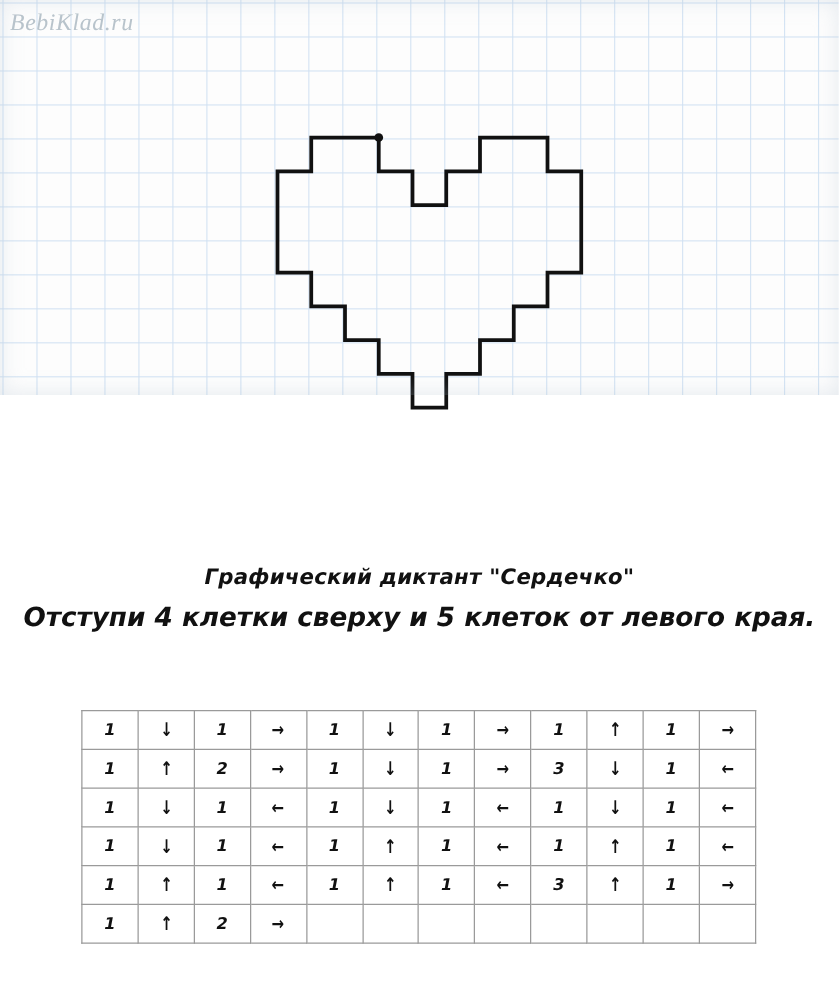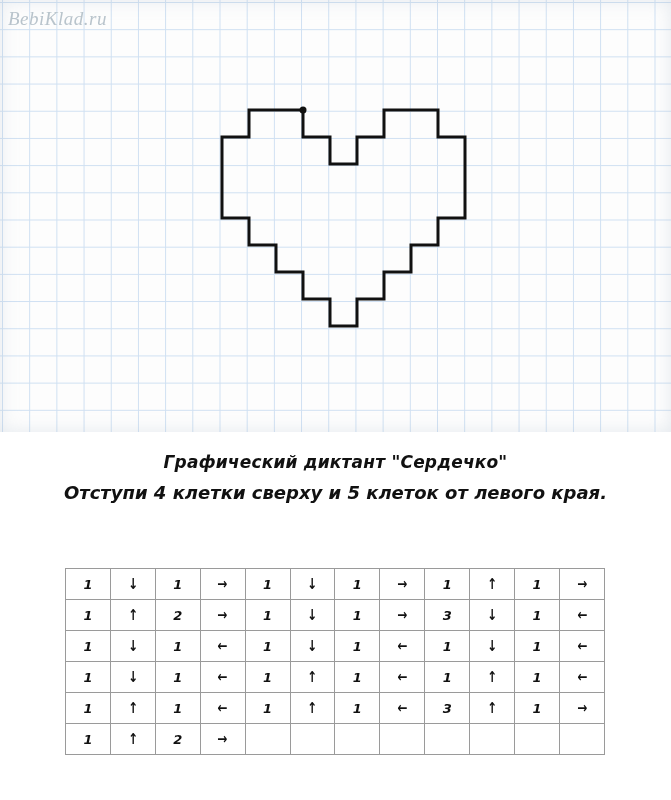--- a/index.html
+++ b/index.html
@@ -14,21 +14,21 @@
     position: relative;
     overflow: hidden;
   }
 
   
   #grid-paper {
     position: absolute;
     left: 0;
     top: 0;
     width: 671px;
-    height: 432px;
+    height: 316px;
     background-color: #fdfdfd;
     background-image:
       linear-gradient(to right, #cfe0f2 1px, transparent 1px),
       linear-gradient(to bottom, #cfe0f2 1px, transparent 1px);
     background-size: 27.2px 27.2px;
     background-position: 2px 2px;
   }
   #grid-paper::after {
     content: "";
     position: absolute;
@@ -66,21 +66,21 @@
   }
   #dictation-title {
     font-size: 17px;
     font-weight: bold;
     font-style: italic;
     color: #111;
     margin: 12px 0 10px 0;
     letter-spacing: 0.2px;
   }
   #instruction-line-1 {
-    font-size: 18px;
+    font-size: 21px;
     font-style: italic;
     font-weight: bold;
     color: #111;
     text-align: center;
     margin: 4px 0 6px 0;
   }
   #instruction-line-2 {
     font-size: 15.5px;
     font-style: italic;
     font-weight: bold;

